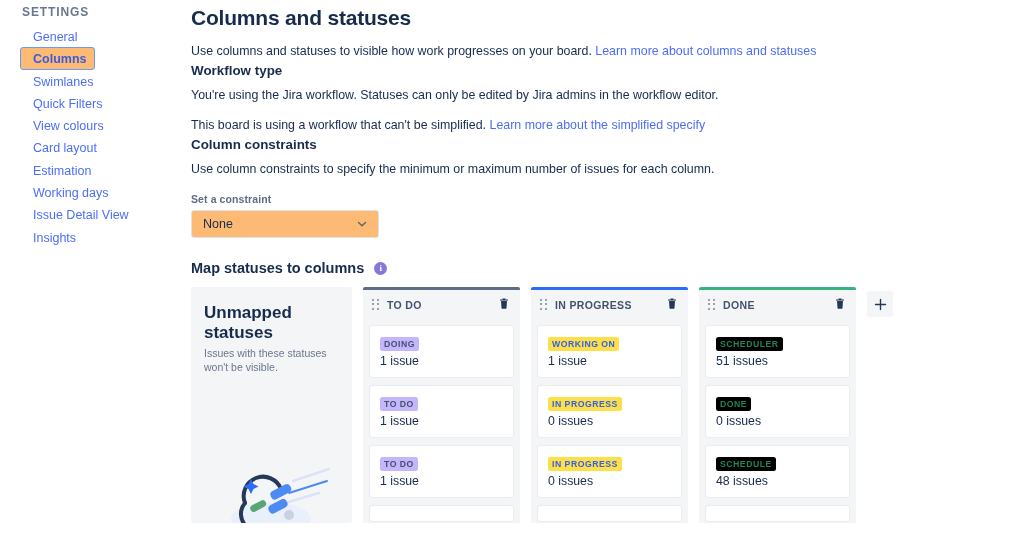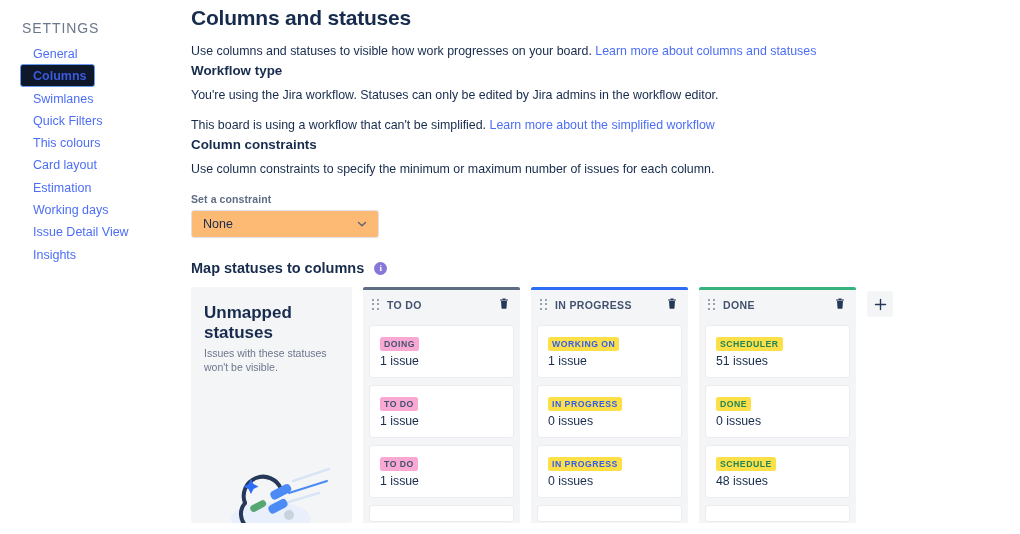--- a/index.html
+++ b/index.html
@@ -8,32 +8,32 @@
     background: #ffffff;
     font-family: "Liberation Sans", "DejaVu Sans", sans-serif;
     color: #172b4d;
     overflow: hidden;
   }
   .page { position: relative; width: 1020px; height: 534px; display: flex; }
 
   
   .sidebar { width: 185px; flex: 0 0 185px; padding-top: 0; background:#fff; }
   .sidebar-heading {
-    font-size: 14px; font-weight: 400; letter-spacing: .9px;
-    color: #6b778c; padding: 20px 0 6px 22px;
+    font-size: 12px; font-weight: 700; letter-spacing: .9px;
+    color: #6b778c; padding: 5px 0 6px 22px;
   }
   .nav-list { list-style: none; }
   .nav-item {
     display: block; font-size: 12.5px; line-height: 14px;
     color: #4c6ef5; padding: 4px 8px 4px 22px; margin: 0 8px 0 10px;
     border-radius: 3px; border: 1px solid transparent; cursor: pointer;
     white-space: nowrap;
   }
   .nav-item.selected {
-    background: #0f172a; border: 1px solid #6a9bf4;
+    background: #fdba74; border: 1px solid #6a9bf4;
     font-weight: 700; color: #3b5bdb;
     padding-left: 12px; margin-left: 20px; margin-right: 12px;
   }
   .nav-row { height: 22.3px; display: flex; }
 
   
   .main { flex: 1 1 auto; padding: 6px 0 0 6px; position: relative; }
   h1.page-title {
     font-size: 21px; font-weight: 600; letter-spacing: -.2px;
     color: #172b4d; margin-bottom: 13px;
@@ -95,23 +95,23 @@
   .col-body { background: #f4f5f7; padding: 6px 6px 0 6px; height: 204px; overflow: hidden; }
   .status-card {
     background: #fff; border: 1px solid #ebecf0; border-radius: 3px;
     padding: 7px 10px 8px 10px; margin-bottom: 7px; cursor: grab;
   }
   .badge {
     display: inline-block; font-size: 8.7px; font-weight: 700;
     letter-spacing: .5px; padding: 2px 4px; border-radius: 2.5px;
     margin-bottom: 3px;
   }
-  .badge.grey  { background: #f9a8d4; color: #42526e; }
+  .badge.grey  { background: #c4b5fd; color: #42526e; }
   .badge.blue  { background: #fde047; color: #2f5cf5; }
-  .badge.green { background: #fde047; color: #1f8456; }
+  .badge.green { background: #000000; color: #1f8456; }
   .card-count { font-size: 12.3px; color: #172b4d; line-height: 15px; }
 
   .add-col {
     width: 26px; height: 26px; border-radius: 3px; background: #f4f5f7;
     display: flex; align-items: center; justify-content: center;
     cursor: pointer; margin-top: 4px; flex: 0 0 26px;
   }
   .add-col svg { width: 15px; height: 15px; }
 </style>
 </head>
@@ -128,21 +128,21 @@
         <li class="nav-row">
           <a class="nav-item selected">Columns</a>
         </li>
         <li class="nav-row">
           <a class="nav-item">Swimlanes</a>
         </li>
         <li class="nav-row">
           <a class="nav-item">Quick Filters</a>
         </li>
         <li class="nav-row">
-          <a class="nav-item">This colours</a>
+          <a class="nav-item">View colours</a>
         </li>
         <li class="nav-row">
           <a class="nav-item">Card layout</a>
         </li>
         <li class="nav-row">
           <a class="nav-item">Estimation</a>
         </li>
         <li class="nav-row">
           <a class="nav-item">Working days</a>
         </li>
@@ -160,21 +160,21 @@
 
     <p class="para">
       <span>Use columns and statuses to visible how work progresses on your board.</span>
       <a class="link">Learn more about columns and statuses</a>
     </p>
 
     <h2 class="section-title">Workflow type</h2>
     <p class="para">You're using the Jira workflow. Statuses can only be edited by Jira admins in the workflow editor.</p>
     <p class="para">
       <span>This board is using a workflow that can't be simplified.</span>
-      <a class="link">Learn more about the simplified workflow</a>
+      <a class="link">Learn more about the simplified specify</a>
     </p>
 
     <h2 class="section-title">Column constraints</h2>
     <p class="para">Use column constraints to specify the minimum or maximum number of issues for each column.</p>
 
     <div class="field-label">Set a constraint</div>
     <div class="select-box">
       <span>None</span>
       <svg class="chev" viewBox="0 0 24 24" fill="none" stroke="#42526e" stroke-width="2.4" stroke-linecap="round" stroke-linejoin="round">
         <polyline points="6 9.5 12 15 18 9.5"></polyline>

